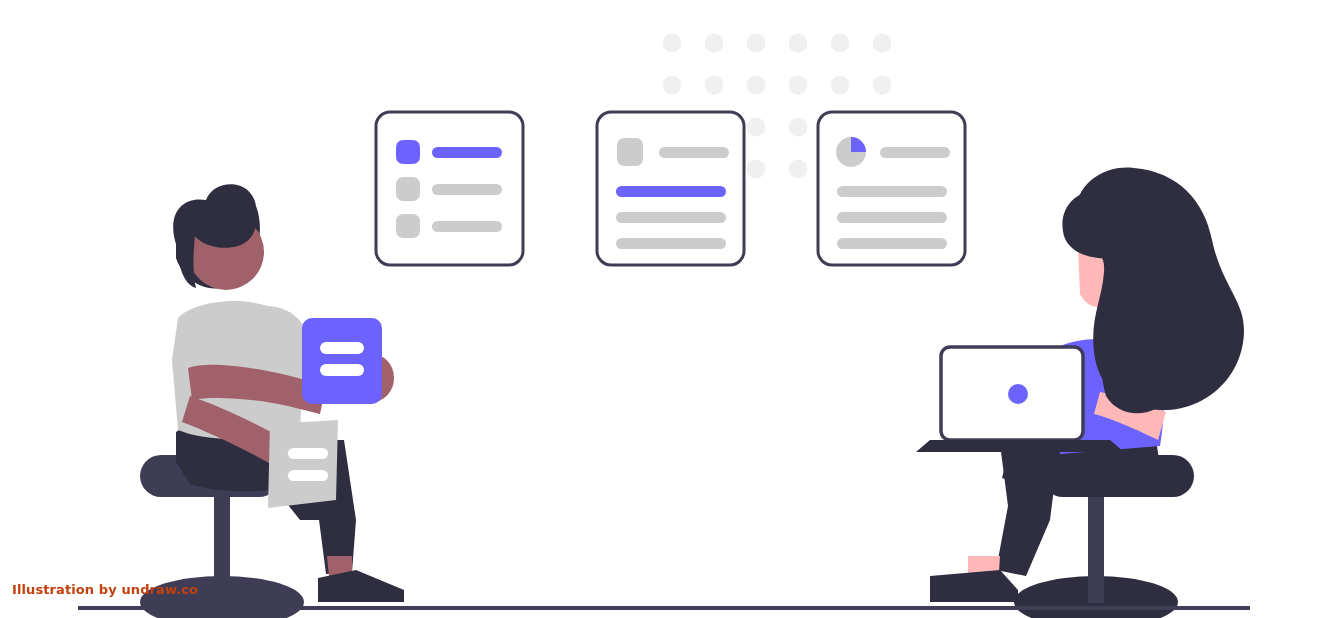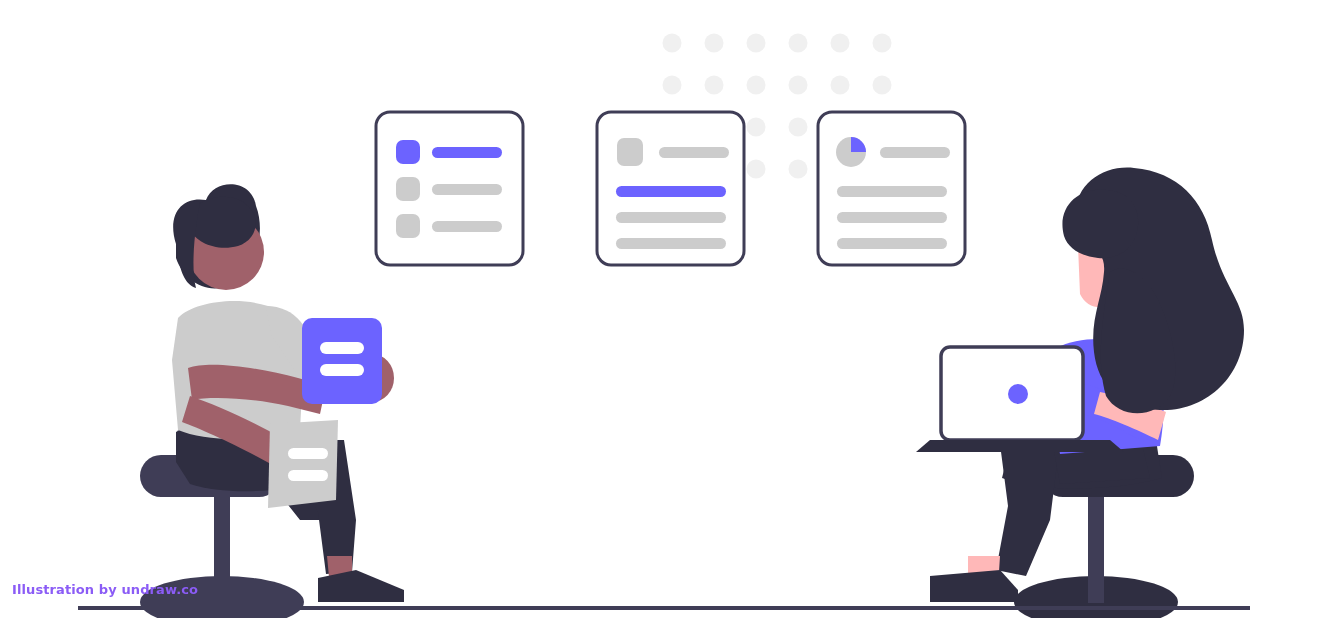--- a/index.html
+++ b/index.html
@@ -24,21 +24,21 @@
     width: 1326px;
     height: 618px;
   }
   #attribution {
     position: absolute;
     left: 12px;
     top: 582px;
     font-family: "DejaVu Sans", sans-serif;
     font-size: 13px;
     font-weight: bold;
-    color: #8b5cf6;
+    color: #c2410c;
     letter-spacing: 0.1px;
     white-space: nowrap;
   }
 </style>
 </head>
 <body>
 
 <div id="stage">
 
   <svg id="scene" viewBox="0 0 1326 618" xmlns="http://www.w3.org/2000/svg">

